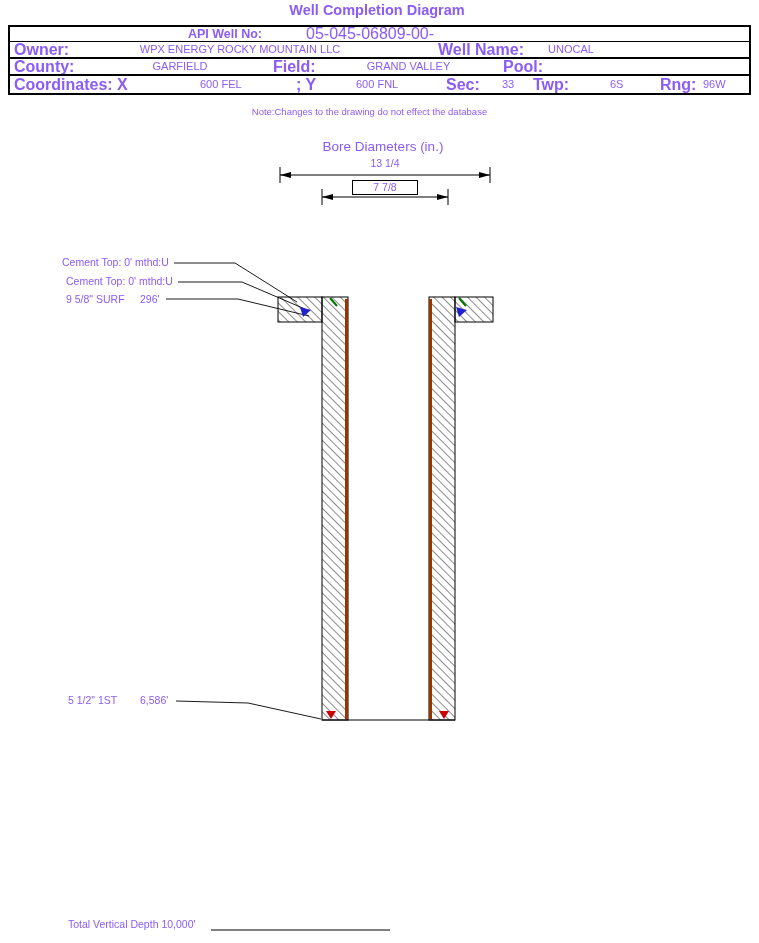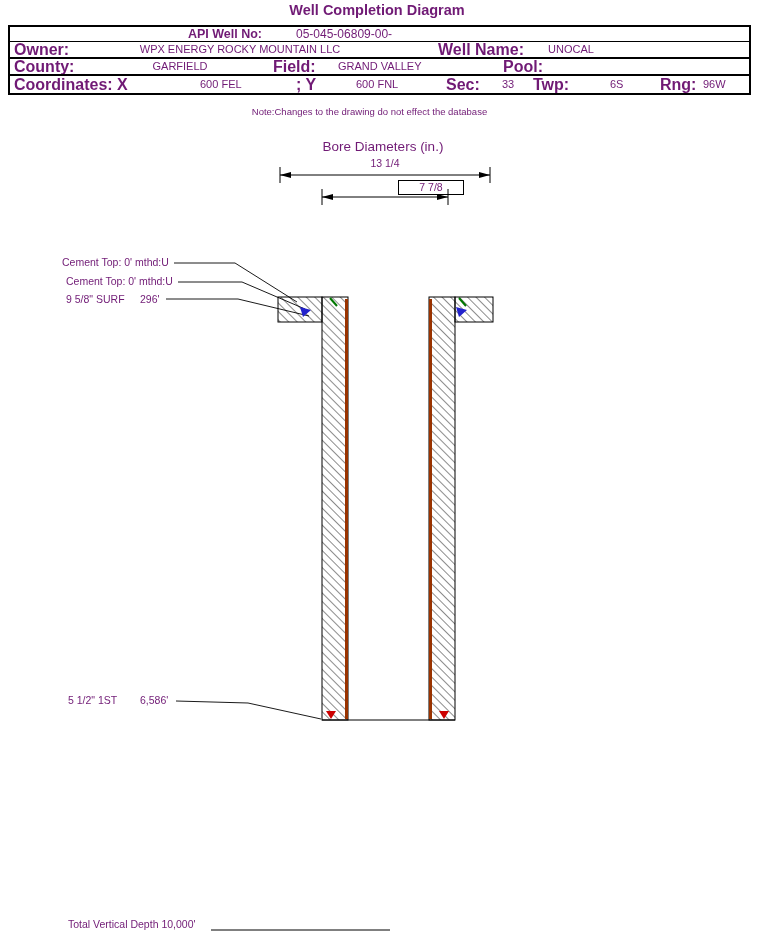--- a/index.html
+++ b/index.html
@@ -1,18 +1,18 @@
 <!DOCTYPE html>
 <html><head>
 <meta charset="utf-8">
 <style>
   html,body { margin:0; padding:0; background:#fff; }
   .page {
     position:relative; width:754px; height:943px; background:#fff;
-    font-family:"Liberation Sans","DejaVu Sans",sans-serif; color:#701a75;
+    font-family:"Liberation Sans","DejaVu Sans",sans-serif; color:#8b5cf6;
     overflow:hidden;
   }
   .title {
     position:absolute; top:2px; left:0; right:0;
     text-align:center; font-weight:bold; font-size:14.5px;
   }
   
   .info-table {
     position:absolute; left:8px; top:25px; width:739px;
     border:2px solid #000; background:#fff;
@@ -23,29 +23,29 @@
   .r3 { height:15px; border-top:2px solid #000; }
   .r4 { height:17px; border-top:2px solid #000; }
   .itc {
     position:absolute; top:0; white-space:nowrap;
     font-size:11px; line-height:14px;
   }
   .r2 .itc, .r3 .itc { line-height:15px; }
   .r4 .itc { line-height:17px; }
   .itl { font-weight:bold; font-size:16px; }
   .api-l { left:140px; width:112px; text-align:right; font-size:12.5px; }
-  .api-v { left:286px; font-size:12px; }
+  .api-v { left:296px; font-size:16px; }
   .owner-l { left:4px; }
   .owner-v { left:100px; width:260px; text-align:center; }
   .wname-l { left:428px; }
   .wname-v { left:538px; }
   .county-l { left:4px; }
   .county-v { left:85px; width:170px; text-align:center; }
   .field-l { left:263px; }
-  .field-v { left:328px; width:165px; text-align:left; }
+  .field-v { left:316px; width:165px; text-align:center; }
   .pool-l { left:493px; }
   .coord-l { left:4px; }
   .coordx-v { left:190px;text-align:center; }
   .coordy-l { left:286px; }
   .coordy-v { left:346px; }
   .sec-l { left:436px; }
   .sec-v { left:492px; }
   .twp-l { left:523px; }
   .twp-v { left:600px; }
   .rng-l { left:650px; }
@@ -59,21 +59,21 @@
     position:absolute; top:139px; left:12px; right:0;
     text-align:center; font-size:13.5px;
   }
   .dim-outer-label {
     position:absolute; top:157px; left:350px; width:70px;
     text-align:center; font-size:10.5px;
   }
   .dim-inner-label {
     position:absolute; top:180px; left:352px; width:64px;
     text-align:center; font-size:10.5px;
-    border:1px solid #000; background:#fff; line-height:13px;margin-left:46px;
+    border:1px solid #000; background:#fff; line-height:13px;
   }
   
   .ann { position:absolute; font-size:10.5px; white-space:nowrap; }
   .a-ct1 { left:62px; top:256px; }
   .a-ct2 { left:66px; top:275px; }
   .a-surf { left:66px; top:293px; }
   .a-surf-d { left:140px; top:293px; }
   .a-first { left:68px; top:694px; }
   .a-first-d { left:140px; top:694px; }
   .a-tvd { left:68px; top:918px; }

